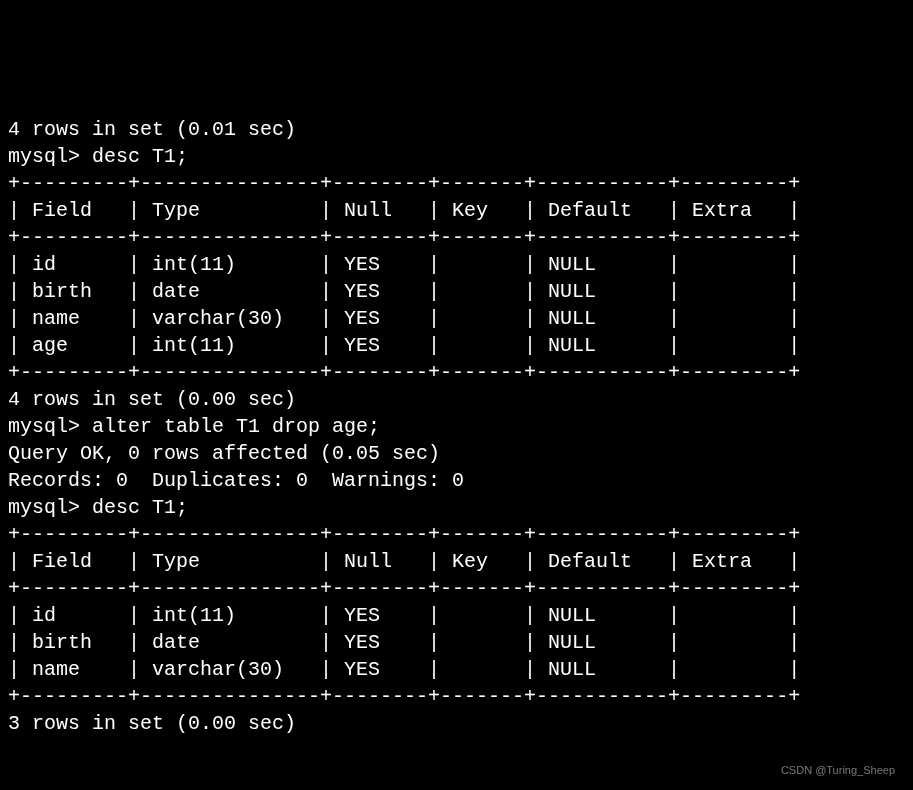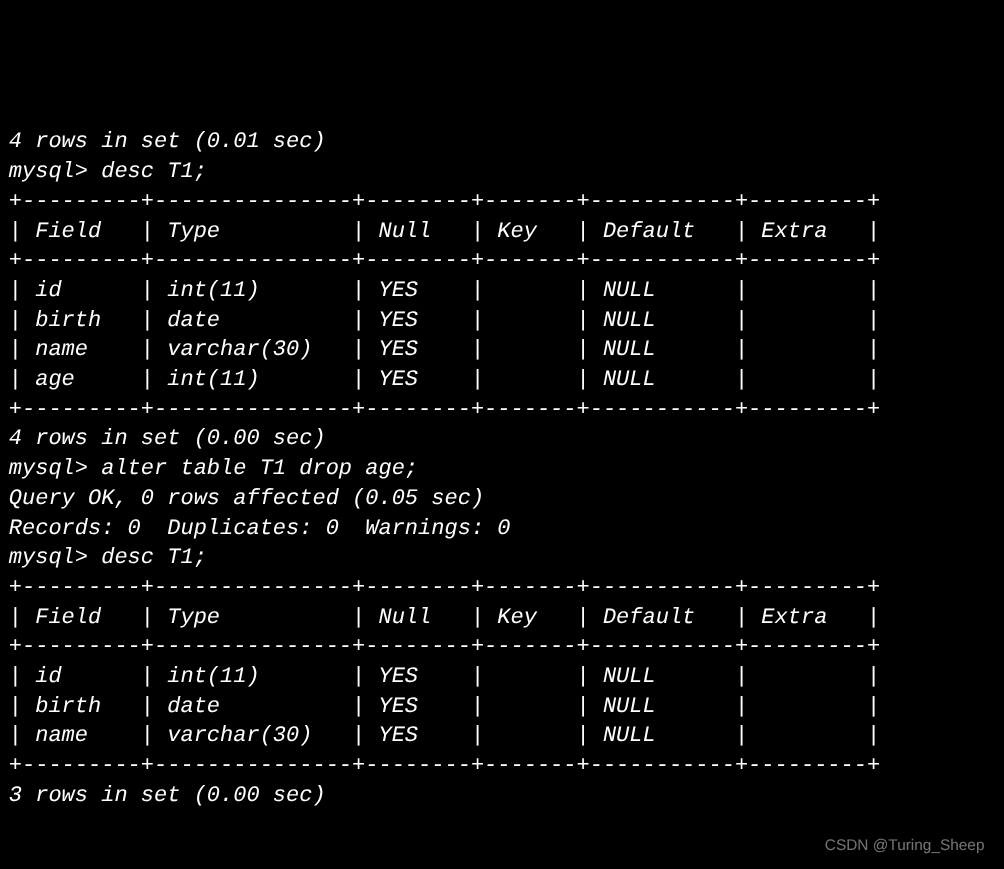--- a/index.html
+++ b/index.html
@@ -15,25 +15,25 @@
     box-sizing: border-box;
     position: relative;
     overflow: hidden;
     white-space: pre;
   }
   .watermark {
     position: absolute;
     bottom: 12px;
     right: 18px;
     color: rgba(255,255,255,0.45);
-    font-size: 14px;
+    font-size: 11px;
     font-family: sans-serif;
     white-space: normal;
   }
-  .line { white-space: pre; font-style: italic; }
+  .line { white-space: pre; }
 </style>
 </head>
 <body>
 
 
 
 <div id="term"><div class="line">4 rows in set (0.01 sec)</div><div class="line"></div><div class="line">mysql&gt; desc T1;</div><div class="line">+---------+---------------+--------+-------+-----------+---------+</div><div class="line">| Field   | Type          | Null   | Key   | Default   | Extra   |</div><div class="line">+---------+---------------+--------+-------+-----------+---------+</div><div class="line">| id      | int(11)       | YES    |       | NULL      |         |</div><div class="line">| birth   | date          | YES    |       | NULL      |         |</div><div class="line">| name    | varchar(30)   | YES    |       | NULL      |         |</div><div class="line">| age     | int(11)       | YES    |       | NULL      |         |</div><div class="line">+---------+---------------+--------+-------+-----------+---------+</div><div class="line">4 rows in set (0.00 sec)</div><div class="line"></div><div class="line">mysql&gt; alter table T1 drop age;</div><div class="line">Query OK, 0 rows affected (0.05 sec)</div><div class="line">Records: 0  Duplicates: 0  Warnings: 0</div><div class="line"></div><div class="line">mysql&gt; desc T1;</div><div class="line">+---------+---------------+--------+-------+-----------+---------+</div><div class="line">| Field   | Type          | Null   | Key   | Default   | Extra   |</div><div class="line">+---------+---------------+--------+-------+-----------+---------+</div><div class="line">| id      | int(11)       | YES    |       | NULL      |         |</div><div class="line">| birth   | date          | YES    |       | NULL      |         |</div><div class="line">| name    | varchar(30)   | YES    |       | NULL      |         |</div><div class="line">+---------+---------------+--------+-------+-----------+---------+</div><div class="line">3 rows in set (0.00 sec)</div></div>
 
 <div class="watermark">CSDN @Turing_Sheep</div>
 

